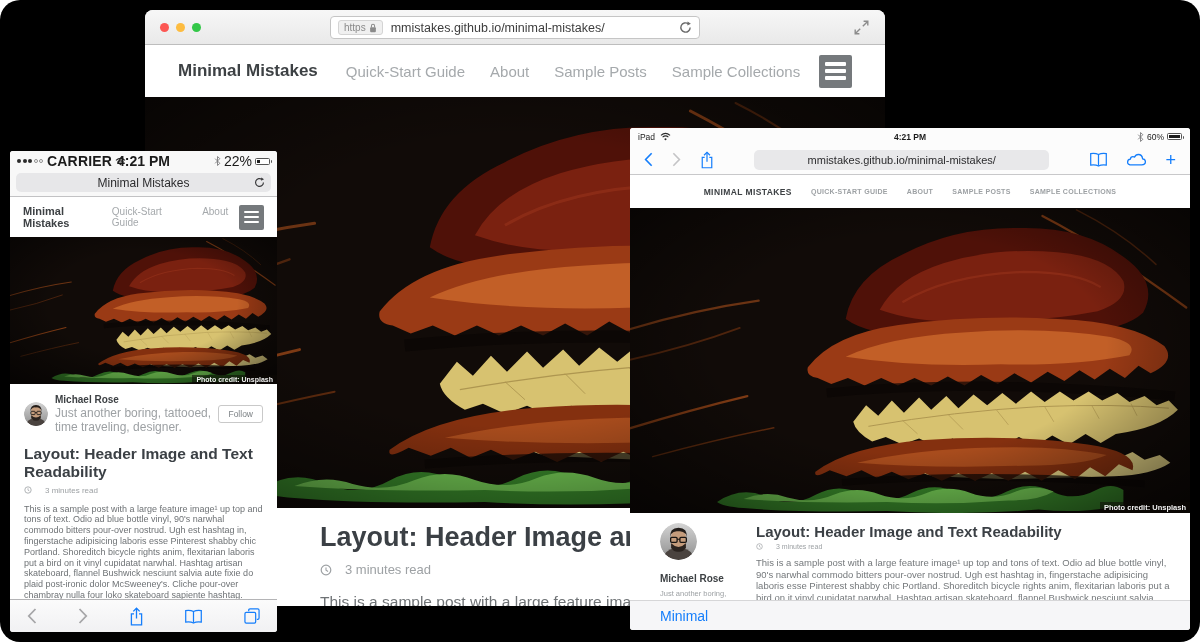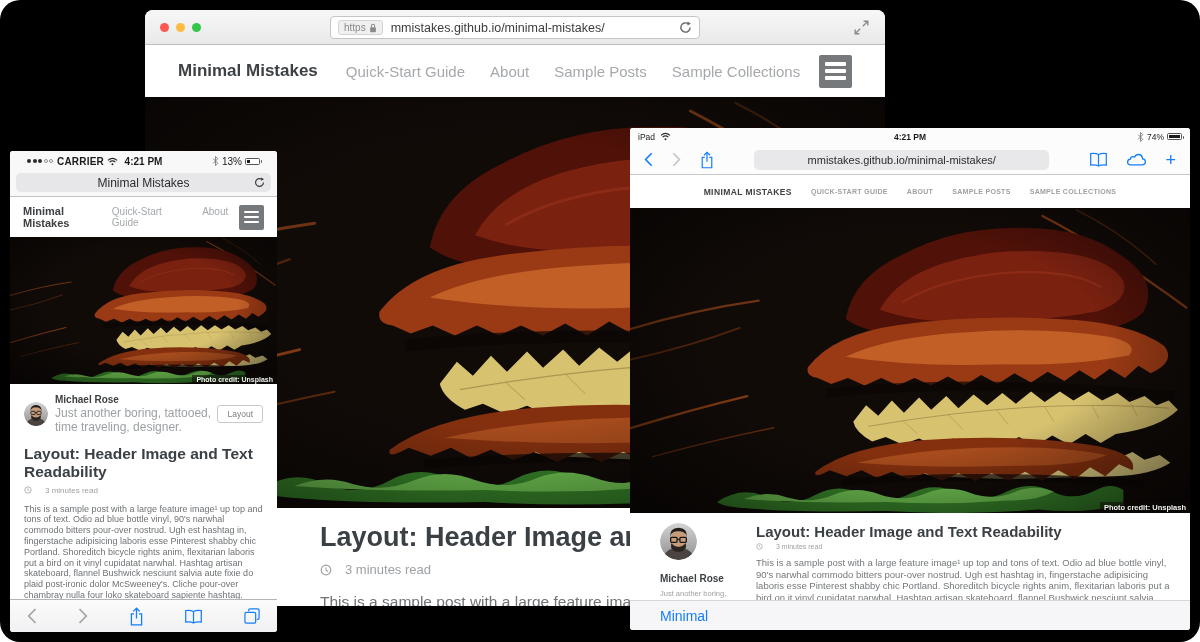--- a/index.html
+++ b/index.html
@@ -31,21 +31,21 @@
   .d-hero { height:411px; position:relative; background:#110b08; overflow:hidden; }
   .hero-svg { position:absolute; left:0; top:0; width:100%; height:100%; display:block; }
   .d-content { height:98px; padding:14px 20px 0 175px; overflow:hidden; }
   .d-title { font-size:27px; font-weight:bold; color:#3b4045; white-space:nowrap; }
   .meta { display:flex; align-items:center; gap:13px; color:#9da1a4; }
   .d-content .meta { margin-top:9px; font-size:13px; }
   .d-body { margin-top:13px; font-size:15.5px; line-height:1.6; color:#6e7275; }
 
   
   .iphone { position:absolute; left:10px; top:151px; width:267px; height:481px; background:#fff; border-radius:3px; overflow:hidden; z-index:3; display:flex; flex-direction:column; }
-  .ip-status { height:20px; display:flex; align-items:center; padding:0 17px; font-size:10px; color:#1b1b1b; background:#f8f8f8; position:relative; }
+  .ip-status { height:20px; display:flex; align-items:center; padding:0 7px; font-size:14px; color:#1b1b1b; background:#f8f8f8; position:relative; }
   .sig-dots { display:flex; gap:1.5px; margin-right:4px; align-items:center; }
   .dot { width:4px; height:4px; border-radius:50%; }
   .dot.on { background:#2b2b2b; } .dot.off { background:#fff; border:1px solid #8f8f8f; }
   .ip-carrier { font-weight:bold; margin-right:3px; letter-spacing:.2px; }
   .bar-time { position:absolute; left:0; right:0; text-align:center; font-weight:bold; }
   .bar-right { margin-left:auto; display:flex; align-items:center; gap:3px; position:relative; z-index:1; }
   .batt { width:15px; height:7px; border:1px solid #555; border-radius:1.5px; position:relative; background:#fff; }
   .batt i { position:absolute; left:1px; top:1px; bottom:1px; background:#1d1d1d; }
   .batt.b22 i { width:3px; } .batt.b100 i { right:1px; }
   .batt:after { content:""; position:absolute; right:-3px; top:1.5px; width:1.5px; height:3px; background:#555; border-radius:0 1px 1px 0; }
@@ -277,21 +277,21 @@
       </span>
       <span class="ip-carrier">CARRIER</span>
       <svg class="ic" width="11" height="9" color="#2b2b2b">
           <use href="#i-wifi"></use>
         </svg>
       <span class="bar-time">4:21 PM</span>
       <span class="bar-right">
         <svg class="ic bt-ic" width="7" height="10">
             <use href="#i-bt"></use>
           </svg>
-        <span>13%</span>
+        <span>22%</span>
         <span class="batt b22">
             <i></i>
           </span>
       </span>
     </div>
     <div class="ip-urlbar">
       <div class="ip-field">
         <span>Minimal Mistakes</span>
         <svg class="ic" width="11" height="11">
             <use href="#i-reload"></use>
@@ -318,21 +318,21 @@
     </div>
     <div class="ip-content">
       <div class="author-row">
         <svg class="av av-s" viewBox="0 0 40 40">
             <use href="#avatarart"></use>
           </svg>
         <div class="a-col">
           <div class="a-name">Michael Rose</div>
           <div class="a-bio">Just another boring, tattooed, time traveling, designer.</div>
         </div>
-        <button class="follow-btn">Layout</button>
+        <button class="follow-btn">Follow</button>
       </div>
       <h2 class="ip-title">Layout: Header Image and Text Readability</h2>
       <div class="meta">
         <svg class="ic" width="8" height="8">
             <use href="#i-clock"></use>
           </svg>
         <span>3 minutes read</span>
       </div>
       <p class="ip-body">This is a sample post with a large feature image¹ up top and tons of text. Odio ad blue bottle vinyl, 90's narwhal commodo bitters pour-over nostrud. Ugh est hashtag in, fingerstache adipisicing laboris esse Pinterest shabby chic Portland. Shoreditch bicycle rights anim, flexitarian laboris put a bird on it vinyl cupidatat narwhal. Hashtag artisan skateboard, flannel Bushwick nesciunt salvia aute fixie do plaid post-ironic dolor McSweeney's. Cliche pour-over chambray nulla four loko skateboard sapiente hashtag.</p>
 
@@ -362,21 +362,21 @@
         <span>iPad</span>
         <svg class="ic" width="11" height="9" color="#2b2b2b">
             <use href="#i-wifi"></use>
           </svg>
       </span>
       <span class="bar-time">4:21 PM</span>
       <span class="bar-right">
         <svg class="ic bt-ic" width="7" height="10">
             <use href="#i-bt"></use>
           </svg>
-        <span>74%</span>
+        <span>60%</span>
         <span class="batt b100">
             <i></i>
           </span>
       </span>
     </div>
     <div class="pad-toolbar">
       <div class="pt-left">
         <svg class="ic tb-blue" width="9" height="15">
             <use href="#i-chev"></use>
           </svg>

